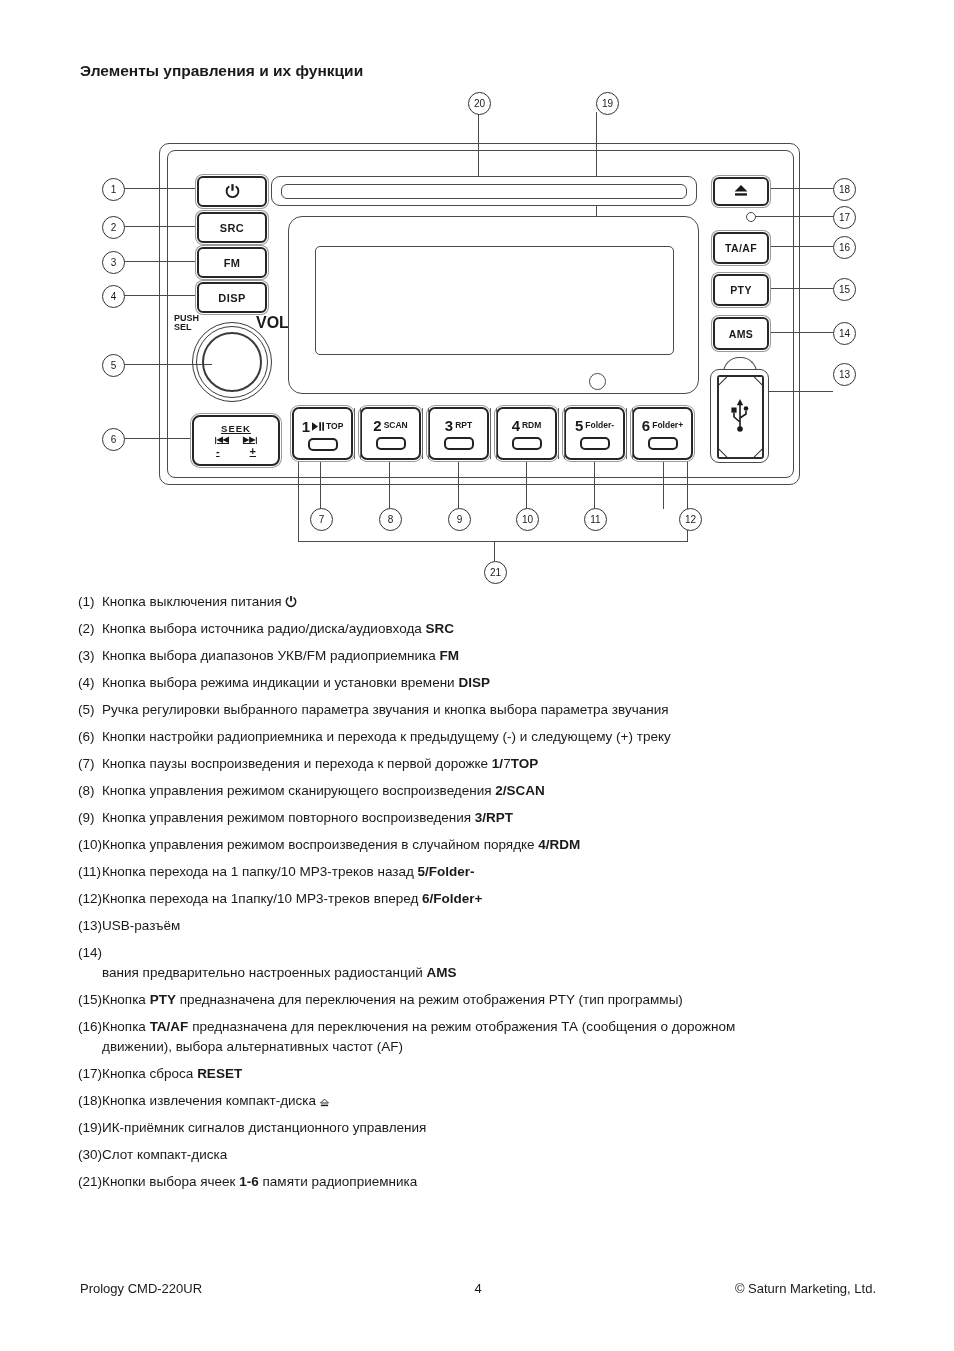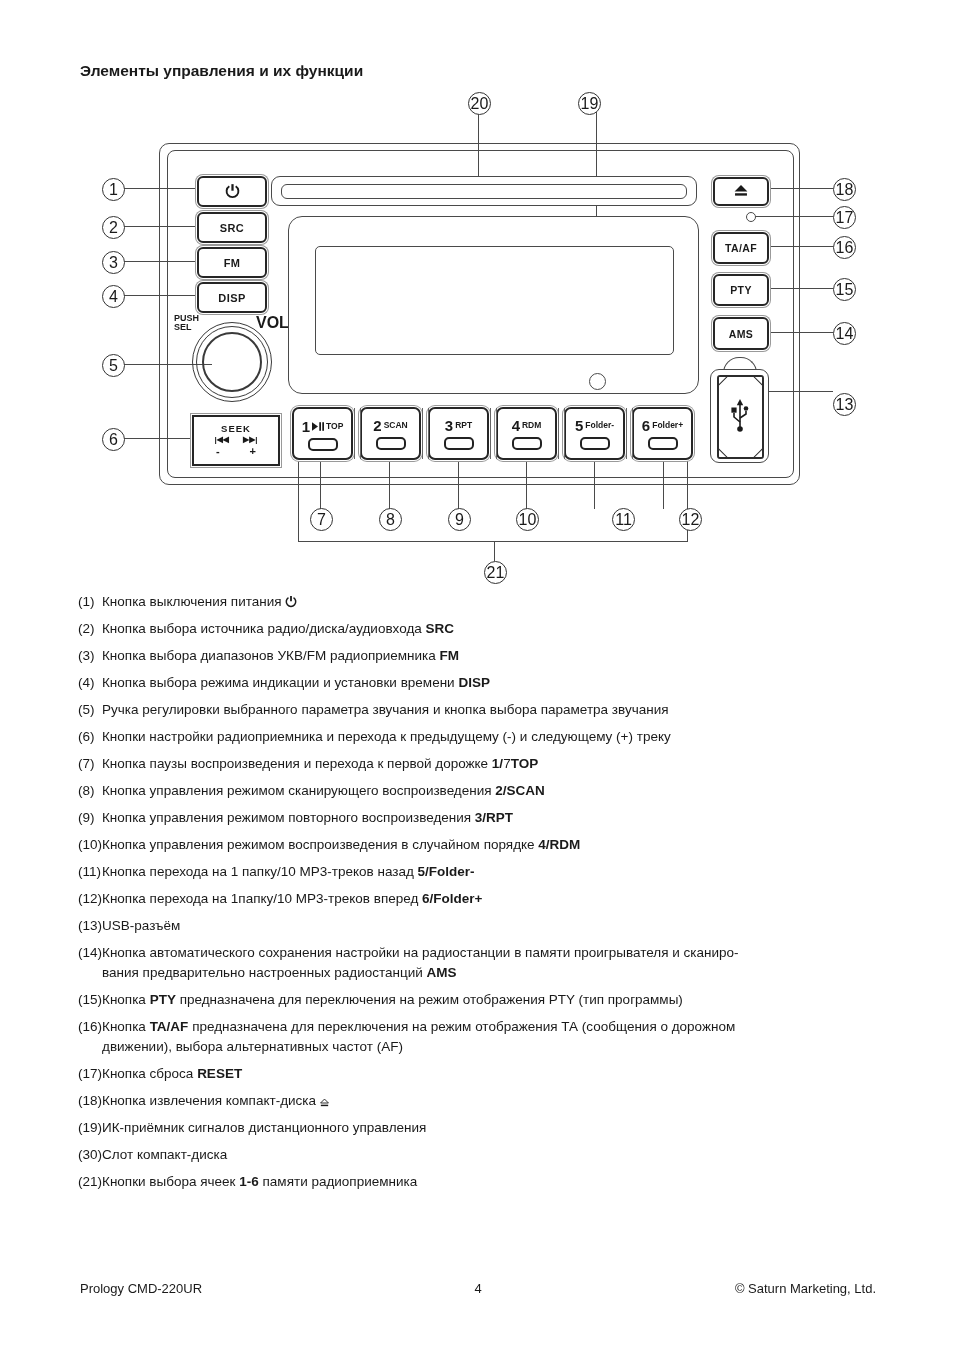--- a/index.html
+++ b/index.html
@@ -16,28 +16,28 @@
     position:absolute;border:2px solid #262626;border-radius:6px;background:#fff;
     box-shadow:0 0 0 1px #fff,0 0 0 2px #9a9a9a;
     display:flex;align-items:center;justify-content:center;
     font-size:11px;font-weight:bold;letter-spacing:.4px;
   }
   .ln{position:absolute;height:1px;background:#4a4a4a;}
   .lnv{position:absolute;width:1px;background:#4a4a4a;}
   .callout{
     position:absolute;width:21px;height:21px;border:1.2px solid #333;border-radius:50%;
     background:#fff;display:flex;align-items:center;justify-content:center;
-    font-size:16px;z-index:5;
+    font-size:10px;z-index:5;
   }
   .knob-ring{position:absolute;border-radius:50%;border:1px solid #3a3a3a;}
   .knob-label{position:absolute;font-weight:bold;}
   .seek{
-    position:absolute;left:192px;top:415px;width:84px;height:47px;border:2px solid #262626;border-radius:0;
+    position:absolute;left:192px;top:415px;width:84px;height:47px;border:2px solid #262626;border-radius:8px;
     background:#fff;box-shadow:0 0 0 1px #fff,0 0 0 2px #9a9a9a;
-    display:flex;flex-direction:column;align-items:center;justify-content:center;line-height:1;
+    display:flex;flex-direction:column;align-items:center;justify-content:center;line-height:1;text-decoration:underline;
   }
   .seek .t{font-size:9.5px;font-weight:bold;letter-spacing:1px;}
   .seek .r{display:flex;gap:14px;font-size:8px;font-weight:bold;margin-top:3px;}
   .seek .s{display:flex;gap:30px;font-size:11px;font-weight:bold;margin-top:2px;}
   .preset{
     position:absolute;top:407px;width:61px;height:53px;border:2px solid #262626;border-radius:7px;background:#fff;
     box-shadow:0 0 0 1px #fff,0 0 0 2px #9a9a9a;
     display:flex;flex-direction:column;align-items:center;padding-top:9px;box-sizing:border-box;
   }
   .preset .row{display:flex;align-items:center;gap:2px;line-height:1;}
@@ -238,29 +238,29 @@
   <div class="callout" style="left:102px;top:178px;">1</div>
   <div class="callout" style="left:102px;top:216px;">2</div>
   <div class="callout" style="left:102px;top:251px;">3</div>
   <div class="callout" style="left:102px;top:285px;">4</div>
   <div class="callout" style="left:102px;top:354px;">5</div>
   <div class="callout" style="left:102px;top:428px;">6</div>
   <div class="callout" style="left:310px;top:508px;">7</div>
   <div class="callout" style="left:379px;top:508px;">8</div>
   <div class="callout" style="left:448px;top:508px;">9</div>
   <div class="callout" style="left:516px;top:508px;">10</div>
-  <div class="callout" style="left:584px;top:508px;margin-left:28px;">11</div>
+  <div class="callout" style="left:584px;top:508px;">11</div>
   <div class="callout" style="left:653px;top:508px;margin-left:26px;">12</div>
-  <div class="callout" style="left:833px;top:393px;">13</div>
+  <div class="callout" style="left:833px;top:363px;">13</div>
   <div class="callout" style="left:833px;top:322px;">14</div>
   <div class="callout" style="left:833px;top:278px;text-align:center;">15</div>
   <div class="callout" style="left:833px;top:236px;">16</div>
   <div class="callout" style="left:833px;top:206px;">17</div>
   <div class="callout" style="left:833px;top:178px;">18</div>
-  <div class="callout" style="left:578px;top:92px;">19</div>
+  <div class="callout" style="left:596px;top:92px;">19</div>
   <div class="callout" style="left:468px;top:92px;">20</div>
   <div class="callout" style="left:484px;top:561px;">21</div>
 </div>
 
 <div class="items" id="items">
     <div class="li">
       <span class="num">(1)</span>
       <span class="body"><span>Кнопка выключения питания </span><span class="inline-icon"><svg width="12" height="13" viewBox="0 0 16 17">
             <path d="M8 1.2v7" stroke="#1a1a1a" stroke-width="2.4" fill="none"></path>
             <path d="M4.6 3.4a6.3 6.3 0 1 0 6.8 0" stroke="#1a1a1a" stroke-width="2" fill="none"></path>
@@ -309,21 +309,21 @@
     <div class="li">
       <span class="num">(12)</span>
       <span class="body"><span>Кнопка перехода на 1папку/10 МР3-треков вперед </span><span class="b">6/Folder+</span></span>
     </div>
     <div class="li">
       <span class="num">(13)</span>
       <span class="body"><span>USB-разъём</span></span>
     </div>
     <div class="li">
       <span class="num">(14)</span>
-      <span class="body"><span>Кнопка автоматического сохранения настройки на радиостанции в памяти проигрывателя и сканиро-</span><br><span>вания предварительно настроенных радиостанций </span><span class="b">AMS</span></span>
+      <span class="body"><br><span>вания предварительно настроенных радиостанций </span><span class="b">AMS</span></span>
     </div>
     <div class="li">
       <span class="num">(15)</span>
       <span class="body"><span>Кнопка </span><span class="b">PTY</span><span> предназначена для переключения на режим отображения PTY (тип программы)</span></span>
     </div>
     <div class="li">
       <span class="num">(16)</span>
       <span class="body"><span>Кнопка </span><span class="b">TA/AF</span><span> предназначена для переключения на режим отображения ТА (сообщения о дорожном</span><br><span>движении), выбора альтернативных частот (AF)</span></span>
     </div>
     <div class="li">

